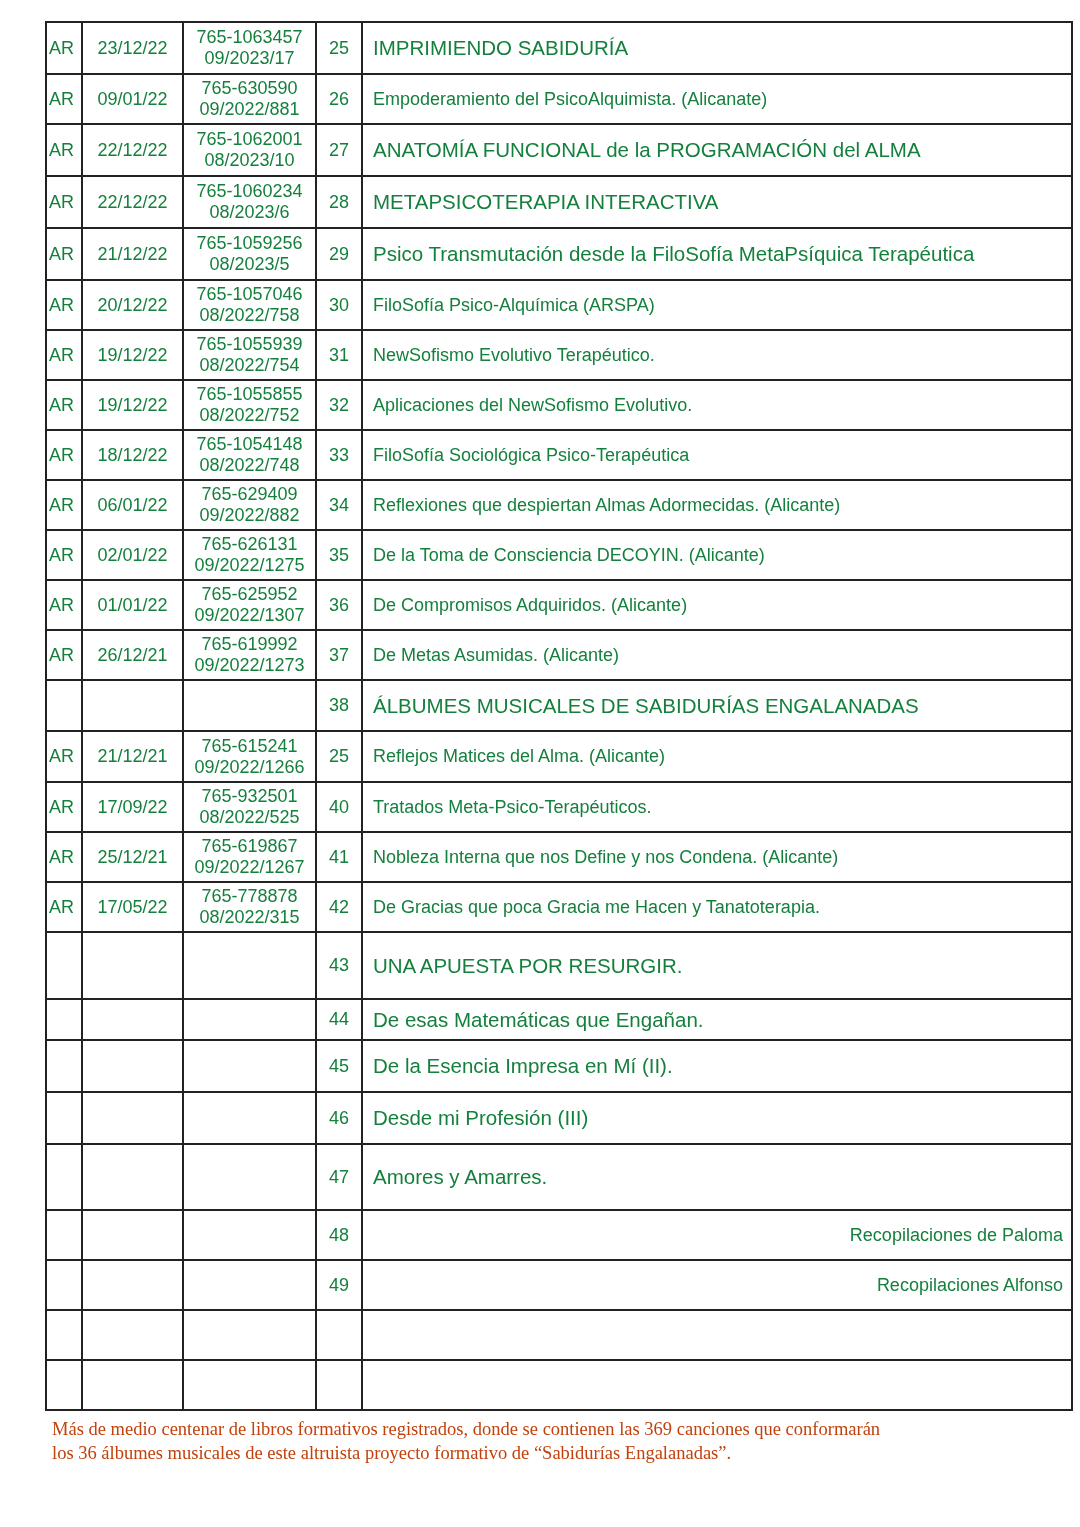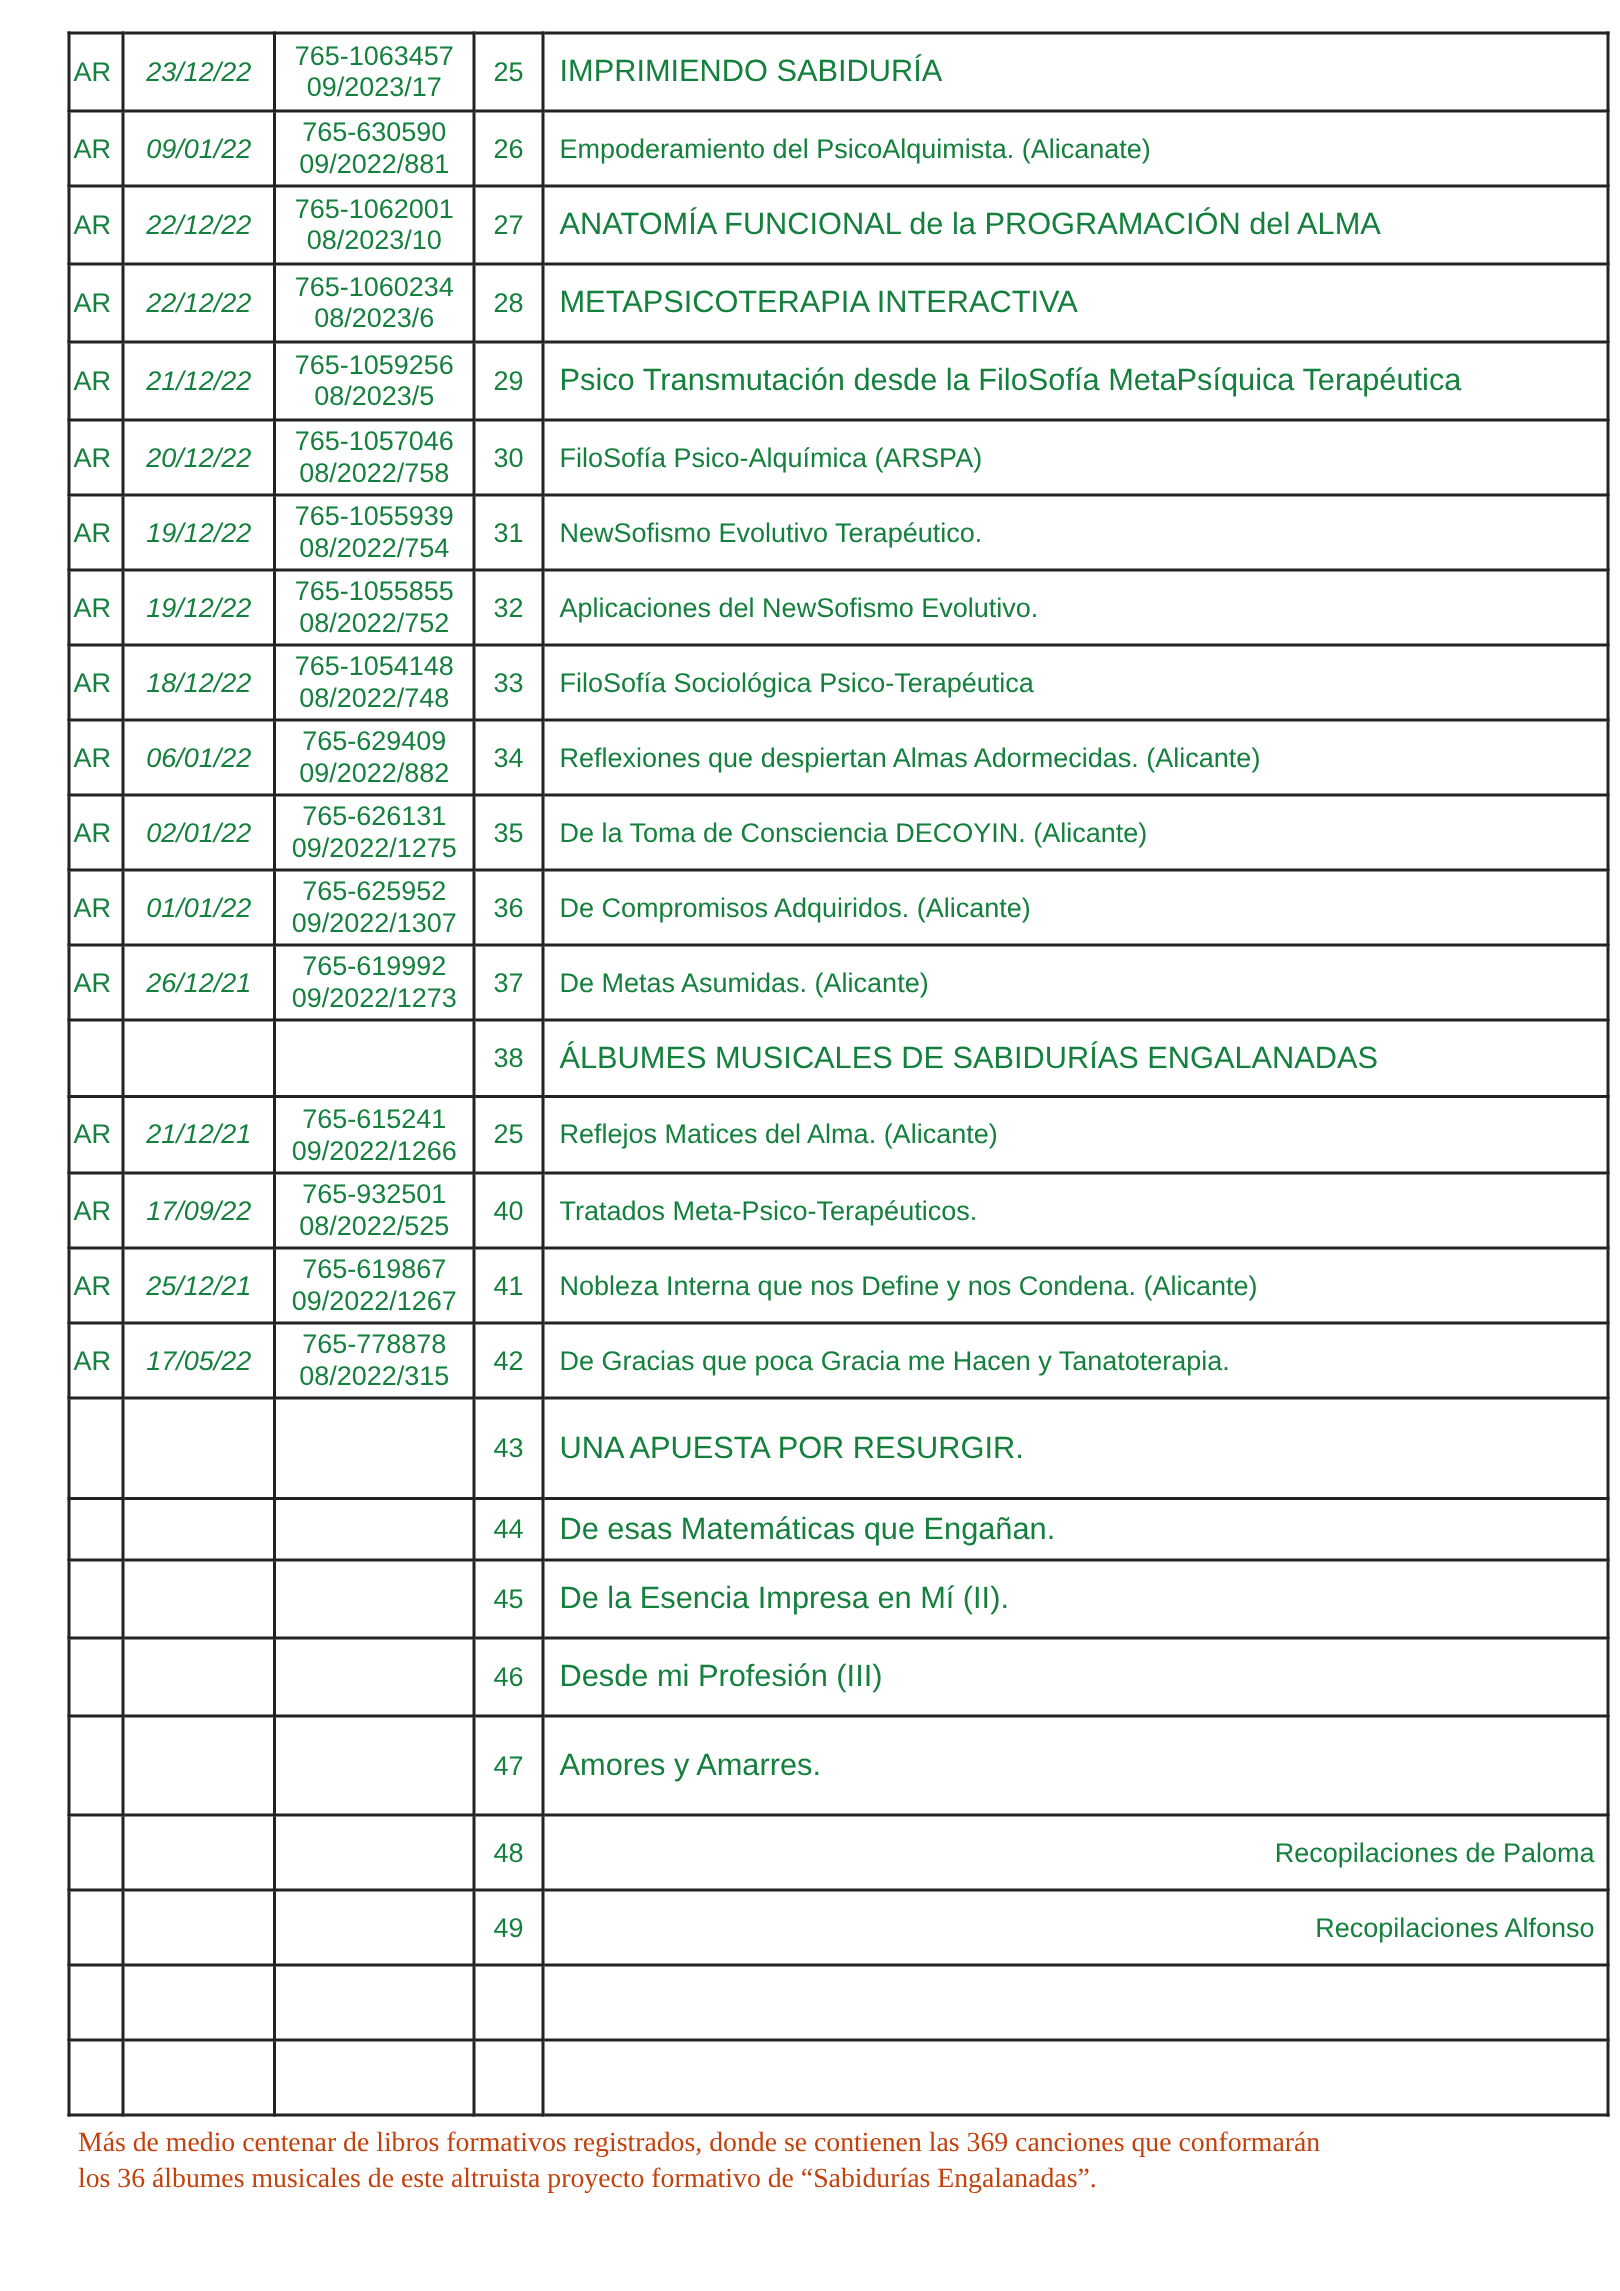--- a/index.html
+++ b/index.html
@@ -4,21 +4,21 @@
 <style>
   html, body { margin: 0; padding: 0; background: #ffffff; }
   body { width: 1080px; height: 1527px; position: relative; overflow: hidden; }
   .tbl {
     position: absolute; left: 45px; top: 21px;
     border-collapse: collapse; table-layout: fixed;
     font-family: "Liberation Sans", sans-serif; color: #15803d;
   }
   .tbl td { border: 2px solid #222; padding: 0; vertical-align: middle; overflow: hidden; }
   .c-ar { width: 32px; text-align: left; padding-left: 2px !important; font-size: 18px; }
-  .c-date { width: 99px; text-align: center; font-size: 18px; font-style: italic; }
+  .c-date { width: 99px; text-align: center; font-size: 18px; }
   .c-reg { width: 131px; text-align: center; font-size: 18px; line-height: 21px; }
   .c-reg span { display: block; white-space: nowrap; }
   .c-num { width: 44px; text-align: center; font-size: 18px; }
   .c-title { width: 690px; text-align: left; padding-left: 10px !important; padding-right: 8px !important; white-space: nowrap; }
   .t-big { font-size: 20.5px; }
   .t-small { font-size: 18px; }
   .t-right { text-align: right; }
   .footnote {
     position: absolute; left: 52px; top: 1417px; width: 990px;
     font-family: "Liberation Serif", serif; font-size: 18.5px; line-height: 24px; color: #c2410c;

